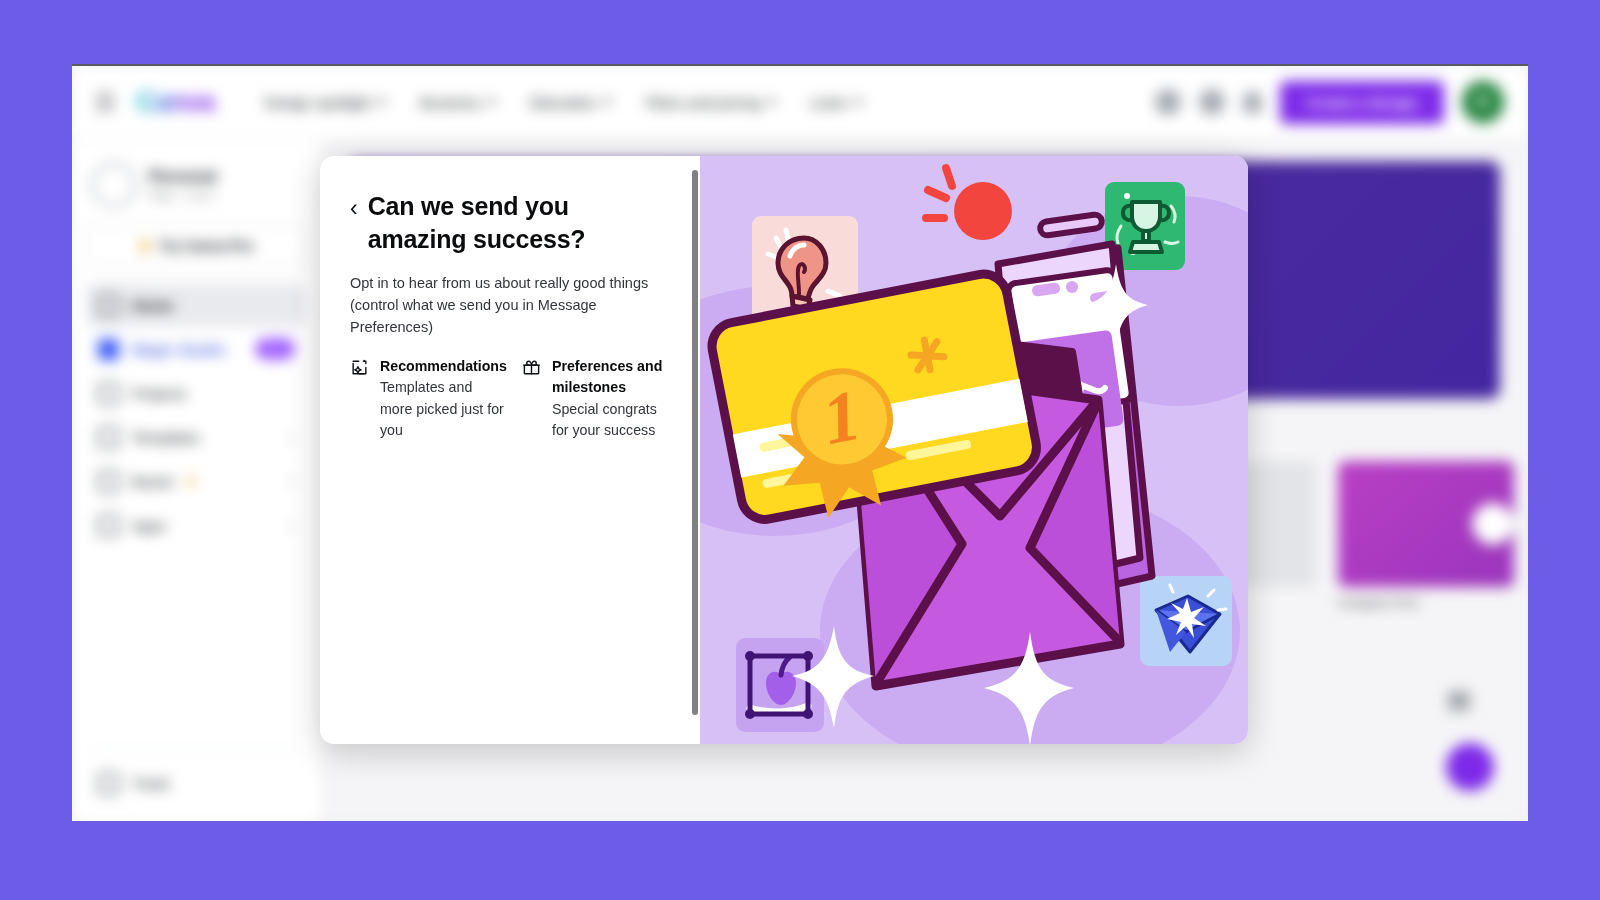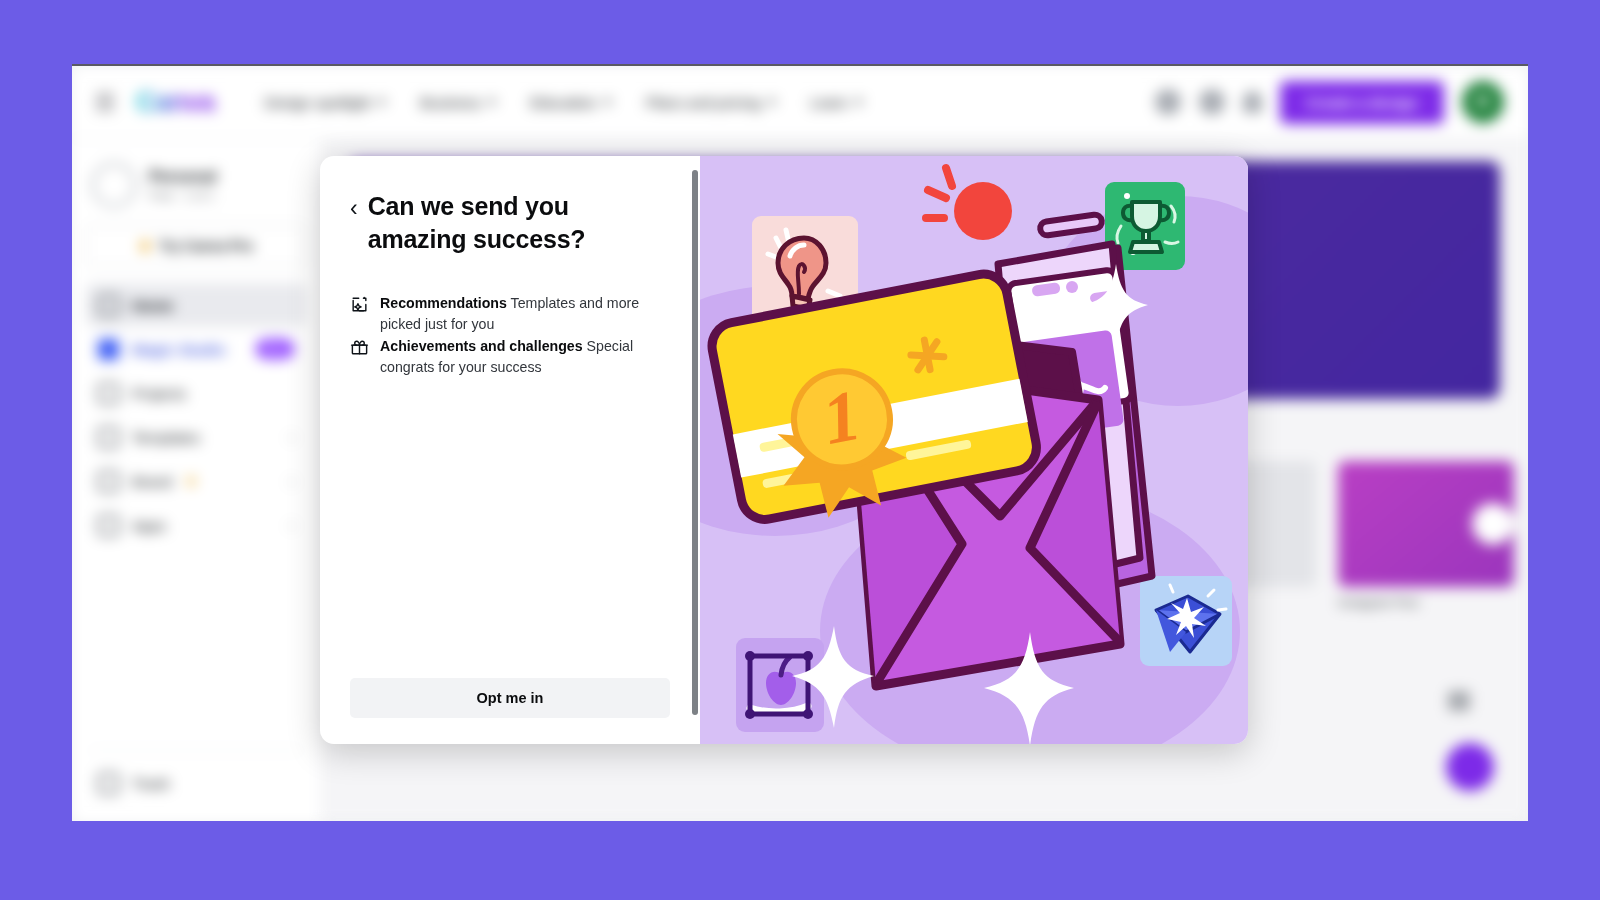--- a/index.html
+++ b/index.html
@@ -282,21 +282,21 @@
     line-height: 1.3;
     color: #0b0c0e;
     letter-spacing: -0.2px;
   }
   .modal-sub {
     font-size: 14.5px;
     line-height: 1.52;
     color: #32363c;
     margin-top: 17px;
   }
-  .feat-list { margin-top: 38px; display: flex; flex-direction: column; }
+  .feat-list { margin-top: 18px; display: flex; flex-direction: row; gap: 15px; }
   .feat { display: flex; gap: 11px; align-items: flex-start; }
   .feat-ico {
     width: 19px; height: 19px;
     flex: none;
     margin-top: 2px;
     color: #0e1318;
   }
   .feat-ico svg { display: block; width: 19px; height: 19px; }
   .feat-txt {
     font-size: 14.2px;
@@ -500,20 +500,21 @@
 
 <div class="modal-overlay">
   <div class="modal">
 
     <div class="modal-left">
       <div class="modal-head">
         <div class="back-arrow">‹</div>
         <div class="modal-title">Can we send you amazing success?</div>
       </div>
 
+      <div class="modal-sub">Opt in to hear from us about really good things (control what we send you in Message Preferences)</div>
 
       <div class="feat-list">
 
         <div class="feat">
           <span class="feat-ico">
             <svg viewBox="0 0 24 24" fill="none" stroke="currentColor" stroke-width="1.8" stroke-linecap="round" stroke-linejoin="round">
               <path d="M17 4h3v3M17 20H4V7"></path>
                 <path d="M4 4h7M20 12v8h-8"></path>
               <path d="M10 11l1.2 2.6L14 15l-2.8 1.4L10 19l-1.2-2.6L6 15l2.8-1.4z"></path>
               <circle cx="18" cy="3" r="0.9" fill="currentColor" stroke="none"></circle>
@@ -526,28 +527,27 @@
 
         <div class="feat">
           <span class="feat-ico">
             <svg viewBox="0 0 24 24" fill="none" stroke="currentColor" stroke-width="1.8" stroke-linecap="round" stroke-linejoin="round">
               <rect x="3" y="9" width="18" height="11" rx="1"></rect>
                 <path d="M2 9h20M12 9v11"></path>
               <path d="M8.5 9C7 9 6 7.9 6 6.6S7 4.2 8.5 4.2 12 6.3 12 9"></path>
               <path d="M15.5 9c1.5 0 2.5-1.1 2.5-2.4s-1-2.4-2.5-2.4S12 6.3 12 9"></path>
             </svg>
           </span>
-          <span class="feat-txt"><b>Achievements and challenges</b><span> Special congrats for your success</span></span>
+          <span class="feat-txt"><b>Preferences and milestones</b><span> Special congrats for your success</span></span>
         </div>
 
 
       </div>
 
       <div class="modal-actions">
-        <button class="modal-btn">Opt me in</button>
       </div>
 
       <div class="modal-scrollbar"></div>
     </div>
 
     <div class="modal-right">
       <div class="blob b1"></div>
       <div class="blob b2"></div>
       <div class="blob b3"></div>
 

